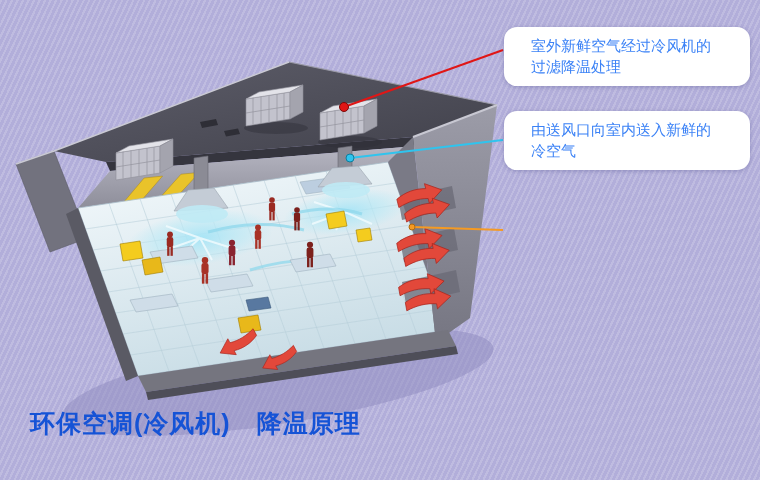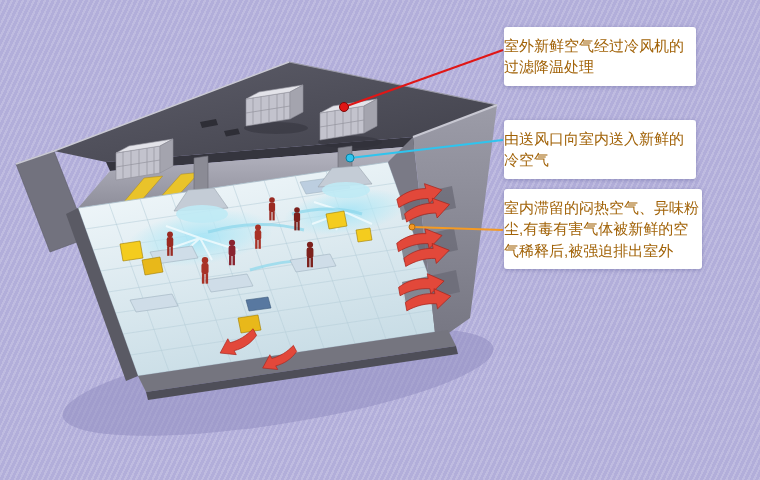--- a/index.html
+++ b/index.html
@@ -4,27 +4,27 @@
 <style>
   html,body{margin:0;padding:0;}
   body{font-family:"Liberation Sans",sans-serif;}
   .stage{
     position:relative;width:760px;height:480px;overflow:hidden;
     background-color:#b2aeda;
     background-image:repeating-linear-gradient(115deg,rgba(255,255,255,.17) 0px,rgba(255,255,255,.17) 2px,rgba(255,255,255,0) 2px,rgba(255,255,255,0) 5px);
   }
   svg.diagram{position:absolute;left:0;top:0;}
   .callout{
-    position:absolute;left:504px;background:#ffffff;border-radius:3px;
-    padding:8px 0;box-shadow:0 1px 4px rgba(70,70,130,.35);
-    color:#a16207;font-size:15px;line-height:1.42;
+    position:absolute;left:504px;background:#ffffff;border-radius:13px;
+    padding:8px 27px;box-shadow:0 1px 4px rgba(70,70,130,.35);
+    color:#3b82f6;font-size:15px;line-height:1.42;
   }
   .callout p{margin:0;}
   #callout-1{top:27px;width:192px;}
-  #callout-2{top:120px;width:192px;}
+  #callout-2{top:111px;width:192px;}
   #callout-3{top:189px;width:198px;}
   #callout-4{top:297px;width:206px;}
   .main-title{
     position:absolute;left:30px;top:407px;
     font-size:25px;font-weight:bold;color:#1553d6;letter-spacing:1px;
   }
 </style>
 </head>
 <body>
 
@@ -210,17 +210,15 @@
       <circle cx="412" cy="227" r="3" fill="#f59a23" stroke="#b06a10" stroke-width="1"></circle>
     </g>
   </svg>
 
   <div class="callout" id="callout-1">
     <p>室外新鲜空气经过冷风机的过滤降温处理</p>
   </div>
   <div class="callout" id="callout-2">
     <p>由送风口向室内送入新鲜的冷空气</p>
   </div>
-  <div class="callout" id="callout-3">
-    <p>室内滞留的闷热空气、异味粉尘,有毒有害气体被新鲜的空气稀释后,被强迫排出室外</p>
-  </div>
-
+
+  <div class="main-title">环保空调(冷风机)　降温原理</div>
 </div>
 
 </body></html>

